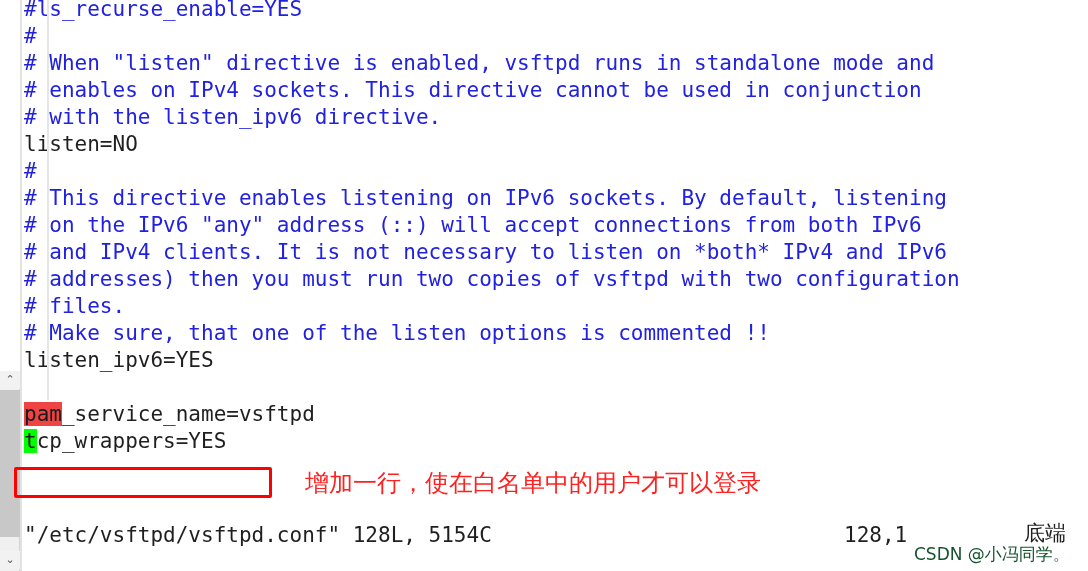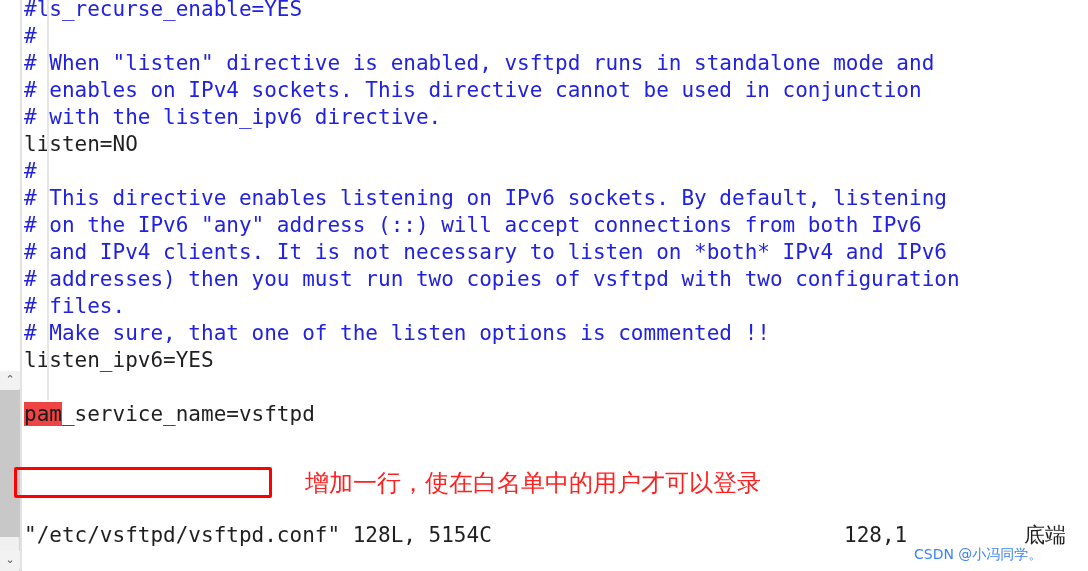--- a/index.html
+++ b/index.html
@@ -132,21 +132,21 @@
     white-space: pre;
     color: #1f1f1f;
   }
   #statusline .st-end {
     position: absolute;
     left: 1000px; top: 0;
     font-size: 21px;
     line-height: 28px;
     white-space: pre;
     color: #1f1f1f;
-    font-family: Liberation Sans, sans-serif;
+    font-family: Liberation Mono, monospace;
   }
 
   
   #redbox {
     position: absolute;
     left: 14px;
     top: 467px;
     width: 258px;
     height: 31px;
     border: 3px solid #ff0000;
@@ -164,23 +164,23 @@
     white-space: pre;
     font-family: "DejaVu Sans", "Liberation Sans", sans-serif;
     z-index: 6;
   }
 
   
   #watermark {
     position: absolute;
     left: 914px;
     top: 543px;
-    font-size: 14px;
+    font-size: 17px;
     line-height: 22px;
-    color: #3b82f6;
+    color: #14532d;
     white-space: pre;
     font-family: "DejaVu Sans", "Liberation Sans", sans-serif;
     z-index: 7;
   }
 </style>
 </head>
 <body>
 
 <div id="screen">
 
@@ -203,20 +203,21 @@
       <div class="line comment">#</div>
       <div class="line comment"># This directive enables listening on IPv6 sockets. By default, listening</div>
       <div class="line comment"># on the IPv6 "any" address (::) will accept connections from both IPv6</div>
       <div class="line comment"># and IPv4 clients. It is not necessary to listen on *both* IPv4 and IPv6</div>
       <div class="line comment"># addresses) then you must run two copies of vsftpd with two configuration</div>
       <div class="line comment"># files.</div>
       <div class="line comment"># Make sure, that one of the listen options is commented !!</div>
       <div class="line code">listen_ipv6=YES</div>
       <div class="line blank">&nbsp;</div>
       <div class="line code"><span class="hl-search">pam</span><span>_service_name=vsftpd</span></div>
+      <div class="line code"><span class="hl-cursor">t</span><span>cp_wrappers=YES</span></div>
     </div>
 
   <div id="statusline">
     <div class="st-file">"/etc/vsftpd/vsftpd.conf" 128L, 5154C</div>
     <div class="st-pos">128,1</div>
     <div class="st-end">底端</div>
   </div>
 
   <div id="redbox"></div>
   <div id="annotation">增加一行，使在白名单中的用户才可以登录</div>

